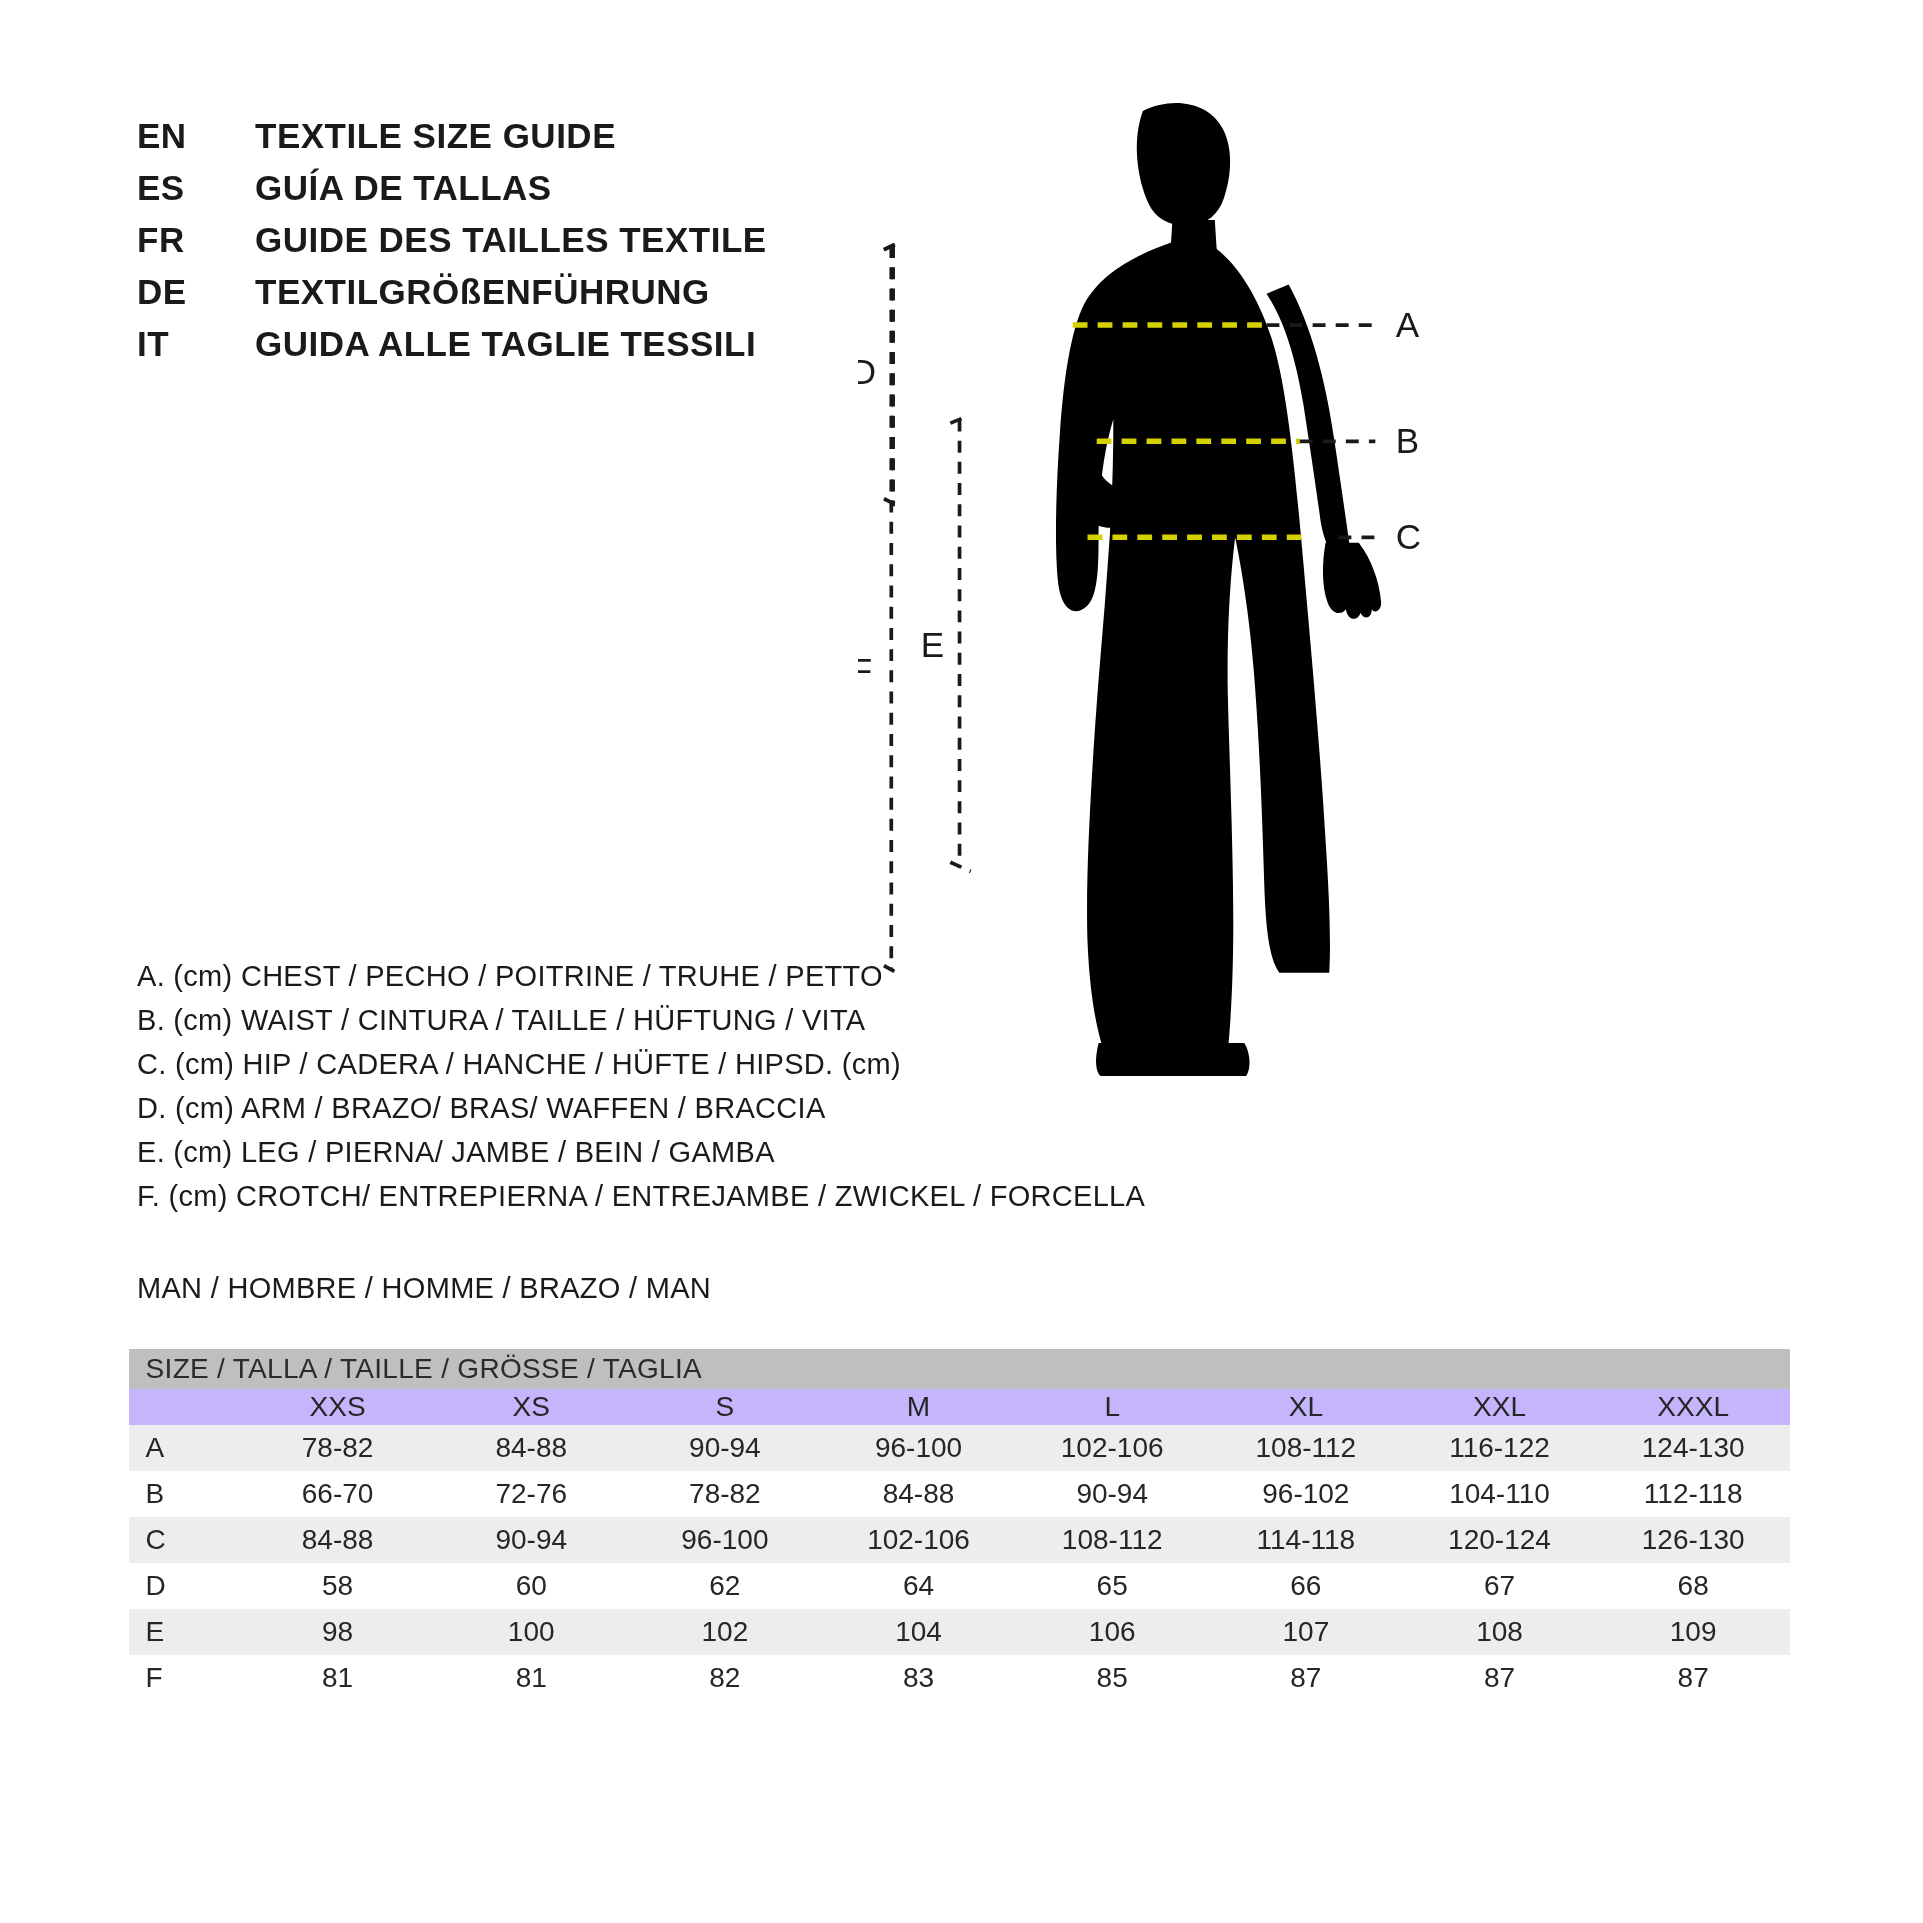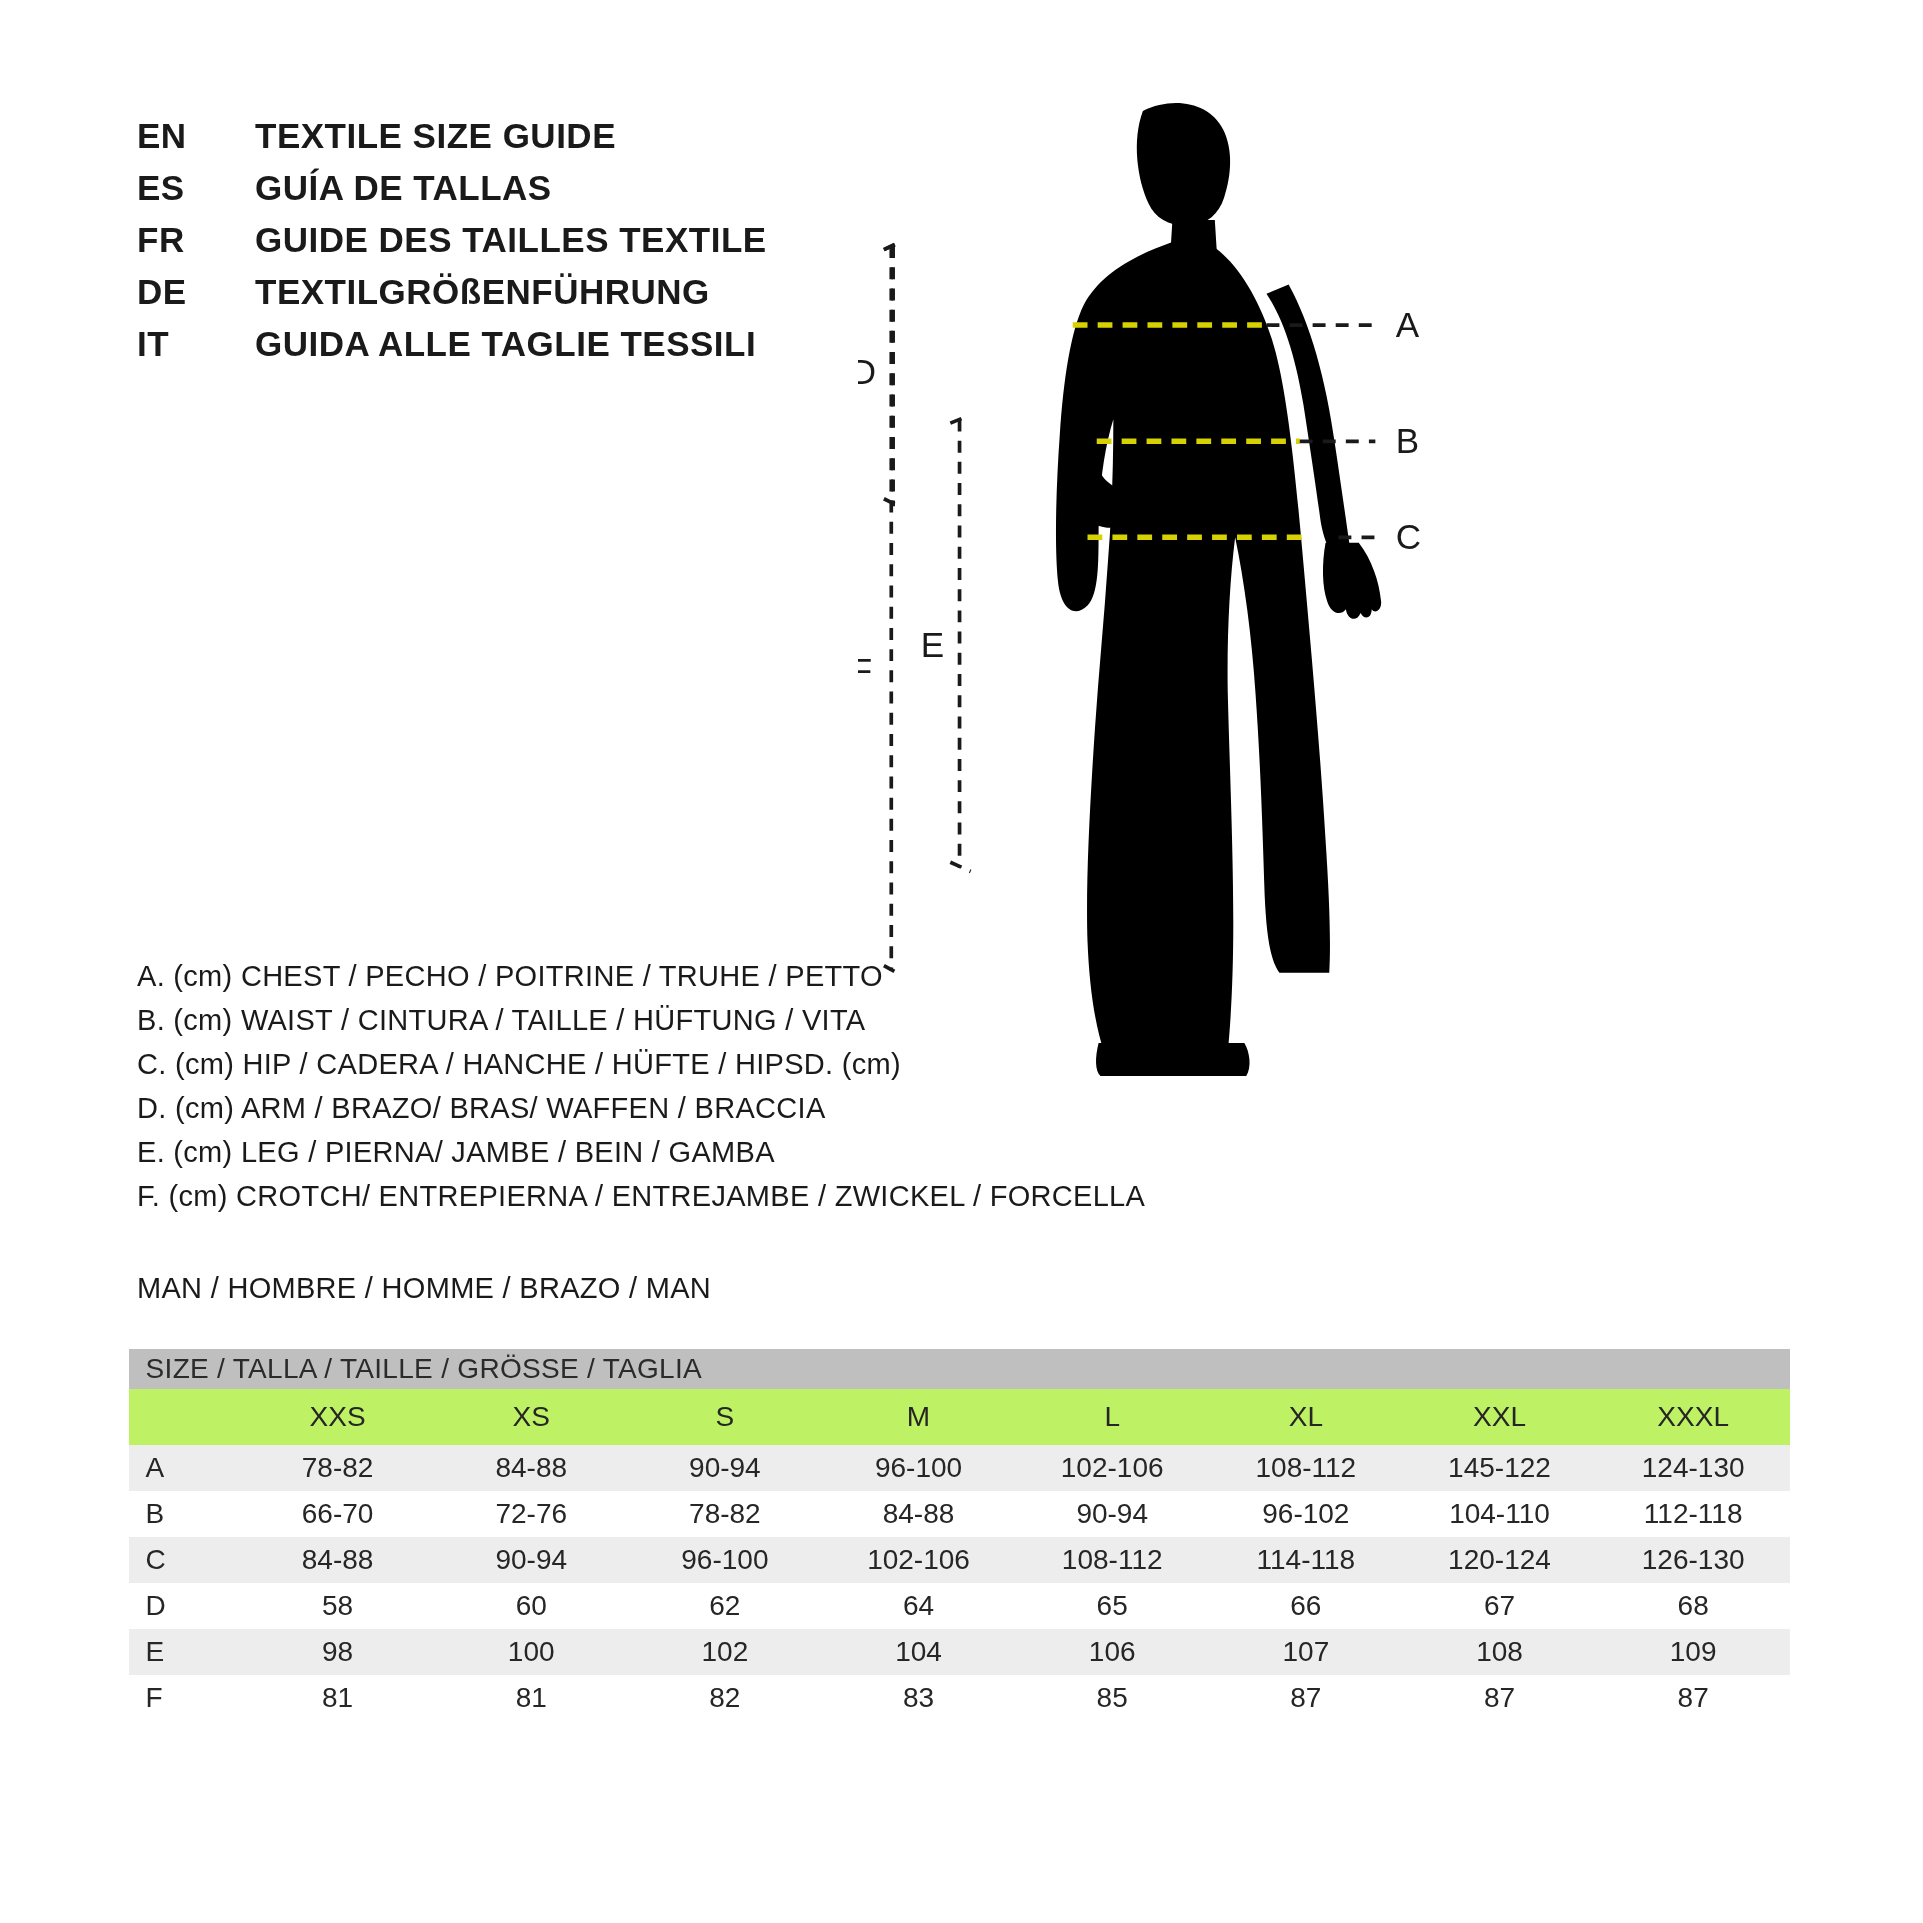--- a/index.html
+++ b/index.html
@@ -87,22 +87,22 @@
   .size-table .title-row td {
     background: #bfbfbf;
     text-align: left;
     padding-left: 16.6px;
     height: 40px;
     font-size: 28px;
     letter-spacing: 0.3px;
     color: #2b2b2b;
   }
   .size-table .head-row td {
-    background: #bef264;
-    height: 56px;
+    background: #c4b5fd;
+    height: 36px;
   }
   .size-table tr.shade td { background: #ededed; }
   .size-table tr.plain td { background: #ffffff; }
   .size-table .rowlabel {
     text-align: left;
     padding-left: 16.6px;
     width: 74px;
   }
   .col-size { width: 157px; }
 </style>
@@ -272,21 +272,21 @@
   </tr>
 
   <tr class="shade">
     <td class="rowlabel">A</td>
     <td>78-82</td>
     <td>84-88</td>
     <td>90-94</td>
     <td>96-100</td>
     <td>102-106</td>
     <td>108-112</td>
-    <td>145-122</td>
+    <td>116-122</td>
     <td>124-130</td>
   </tr>
 
   <tr class="plain">
     <td class="rowlabel">B</td>
     <td>66-70</td>
     <td>72-76</td>
     <td>78-82</td>
     <td>84-88</td>
     <td>90-94</td>

